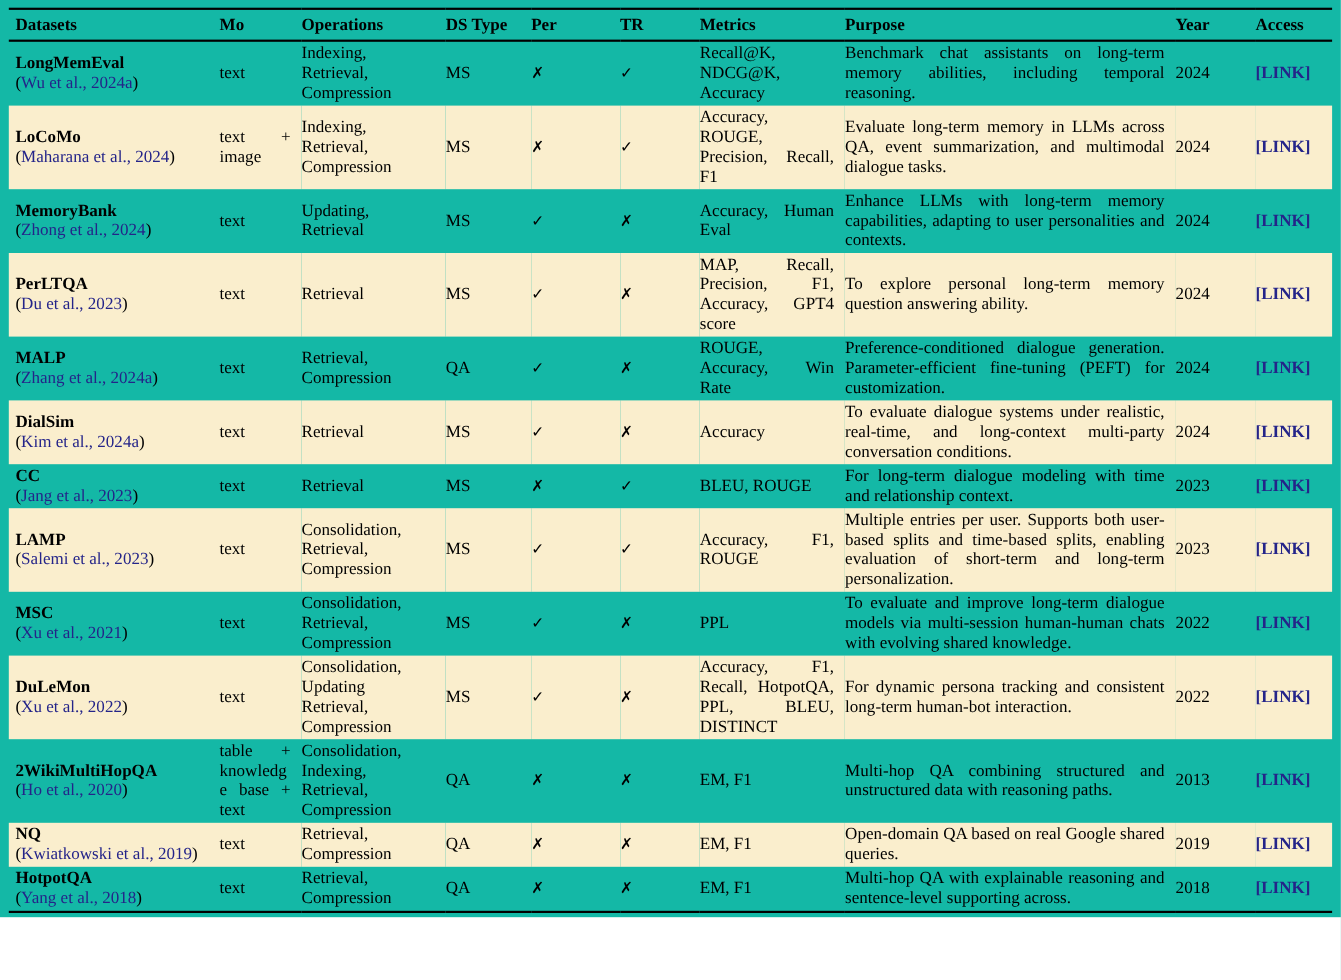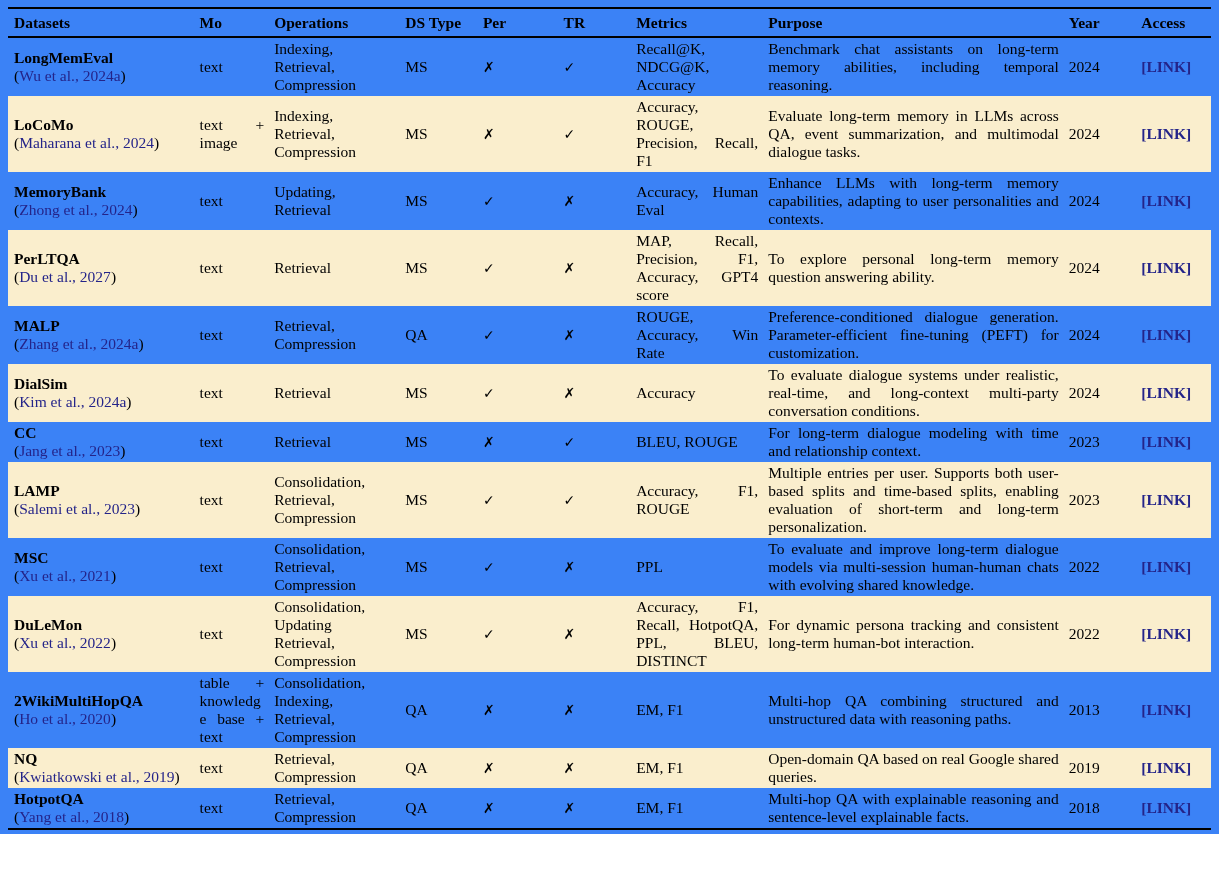--- a/index.html
+++ b/index.html
@@ -7,21 +7,21 @@
     padding: 0;
     background: #ffffff;
     color: #000000;
     font-family: "Liberation Serif", "DejaVu Serif", serif;
     font-size: 15.5px;
   }
   .page {
     width: 1219px;
     box-sizing: border-box;
     padding: 7px 8px 4px 8px;
-    background: #3b82f6;
+    background: #14b8a6;
   }
   table.datasets {
     border-collapse: collapse;
     table-layout: fixed;
     width: 1203px;
     border-top: 2.5px solid #000;
     border-bottom: 2.5px solid #000;
   }
   col.c-datasets  { width: 190px; }
   col.c-mo        { width: 74px;  }
@@ -148,21 +148,21 @@
     <td class="cell-dstype">MS</td>
     <td class="cell-per"><span class="flag">✓</span></td>
     <td class="cell-tr"><span class="flag">✗</span></td>
     <td class="cell-metrics">Accuracy, Human Eval</td>
     <td class="cell-purpose">Enhance LLMs with long-term memory capabilities, adapting to user personalities and contexts.</td>
     <td class="cell-year">2024</td>
     <td class="cell-access"><a class="access-link">[LINK]</a></td>
   </tr>
         <tr class="hl">
     <td class="cell-datasets">
-      <span class="ds-name">PerLTQA</span><span class="ds-cite"><span class="paren">(</span><a class="cite-link">Du et al., 2027</a><span class="paren">)</span></span>
+      <span class="ds-name">PerLTQA</span><span class="ds-cite"><span class="paren">(</span><a class="cite-link">Du et al., 2023</a><span class="paren">)</span></span>
     </td>
     <td class="cell-mo">text</td>
     <td class="cell-ops">Retrieval</td>
     <td class="cell-dstype">MS</td>
     <td class="cell-per"><span class="flag">✓</span></td>
     <td class="cell-tr"><span class="flag">✗</span></td>
     <td class="cell-metrics">MAP, Recall, Precision, F1, Accuracy, GPT4 score</td>
     <td class="cell-purpose">To explore personal long-term memory question answering ability.</td>
     <td class="cell-year">2024</td>
     <td class="cell-access"><a class="access-link">[LINK]</a></td>
@@ -282,19 +282,19 @@
         <tr>
     <td class="cell-datasets">
       <span class="ds-name">HotpotQA</span><span class="ds-cite"><span class="paren">(</span><a class="cite-link">Yang et al., 2018</a><span class="paren">)</span></span>
     </td>
     <td class="cell-mo">text</td>
     <td class="cell-ops">Retrieval, Compression</td>
     <td class="cell-dstype">QA</td>
     <td class="cell-per"><span class="flag">✗</span></td>
     <td class="cell-tr"><span class="flag">✗</span></td>
     <td class="cell-metrics">EM, F1</td>
-    <td class="cell-purpose">Multi-hop QA with explainable reasoning and sentence-level explainable facts.</td>
+    <td class="cell-purpose">Multi-hop QA with explainable reasoning and sentence-level supporting across.</td>
     <td class="cell-year">2018</td>
     <td class="cell-access"><a class="access-link">[LINK]</a></td>
   </tr>
       </tbody>
   </table>
 </div>
 
 </body></html>

